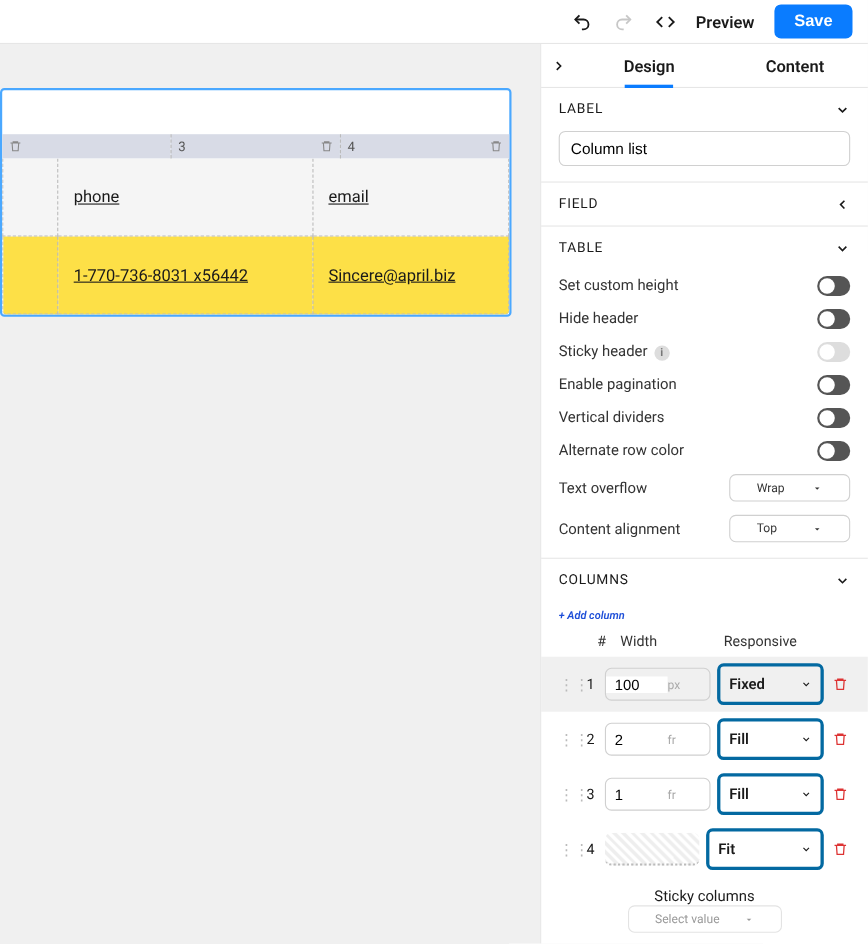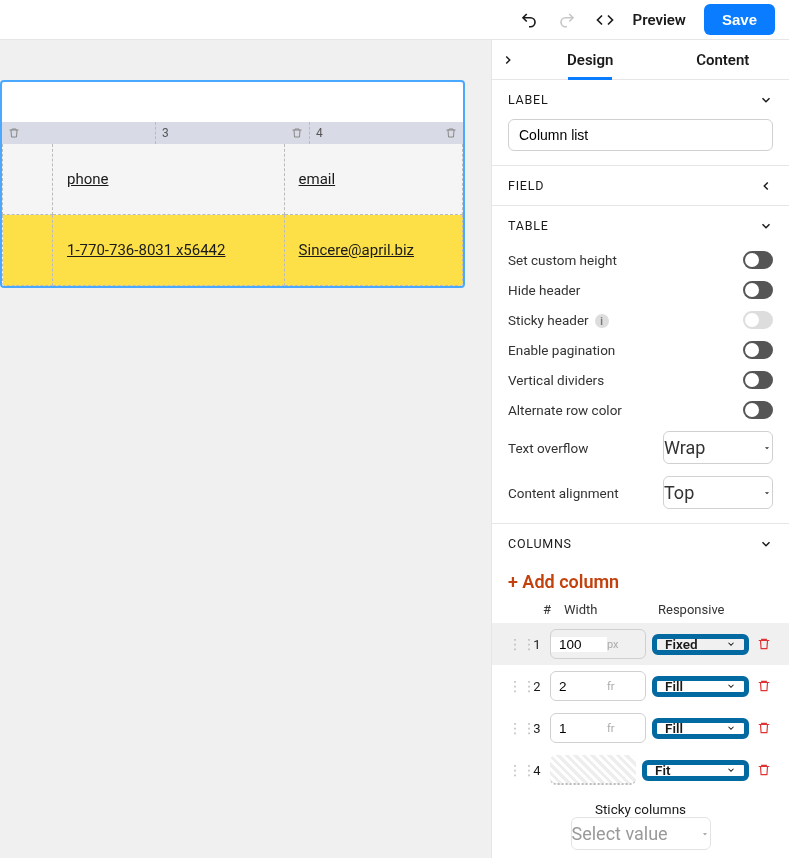--- a/index.html
+++ b/index.html
@@ -165,27 +165,27 @@
   position:relative;cursor:pointer;
 }
 .toggle::after{
   content:"";position:absolute;top:2px;left:2px;width:14px;height:14px;
   border-radius:50%;background:#fff;
 }
 .toggle.off{ background:#ddd; }
 .toggle.off::after{ left:2px; }
 .select{
   border:1px solid #d0d0d0;border-radius:6px;
-  padding:5px 0;font-size:18px;background:#fff;
+  padding:5px 24px;font-size:11px;background:#fff;
   display:flex;align-items:center;justify-content:space-between;
   min-width:110px;cursor:pointer;
 }
 .add-col{
-  color:#c2410c;font-weight:600;font-size:18px;
-  padding: 8px 16px 4px;cursor:pointer;
+  color:#1d4ed8;font-weight:600;font-size:10px;
+  padding: 8px 16px 4px;cursor:pointer;font-style:italic;
 }
 .cols-head{
   display:flex;padding:6px 16px;font-size:13px;color:#333;
 }
 .cols-head .c1{width:28px;}
 .cols-head .c2{width:22px;text-align:center;}
 .cols-head .c3{width:92px;padding-left:6px;}
 .cols-head .c4{flex:1;padding-left:8px;}
 .col-row{
   display:flex;align-items:center;padding:6px 16px;gap:6px;
@@ -197,21 +197,21 @@
   display:flex;align-items:center;border:1px solid #d0d0d0;border-radius:6px;
   width:96px;height:30px;overflow:hidden;
 }
 .wbox input{border:none;outline:none;width:56px;padding:0 8px;font-size:13.5px;}
 .wbox .unit{color:#aaa;font-size:11px;padding-right:6px;}
 .wbox.disabled{
   border:none;width:86px;height:30px;border-bottom:2px dotted #bbb;
   background: repeating-linear-gradient(45deg,#eee,#eee 3px,#fff 3px,#fff 6px);
 }
 .rsel{
-  border:5px solid #0369a1;border-radius:6px;height:21px;
+  border:3px solid #0369a1;border-radius:6px;height:38px;
   display:flex;align-items:center;justify-content:space-between;
   padding:0 8px;font-size:13.5px;flex:1;cursor:pointer;font-weight:600;
 }
 .del{color:#d33;cursor:pointer;width:18px;display:flex;justify-content:center;}
 .sticky-row{display:flex;align-items:center;justify-content:space-between;padding:10px 16px 14px;font-size:13.5px;flex-direction:column;}
 .select.ghost{color:#999;border-color:#e3e3e3;min-width:140px;}
 svg{display:block;}
 </style>
 </head>
 <body>

